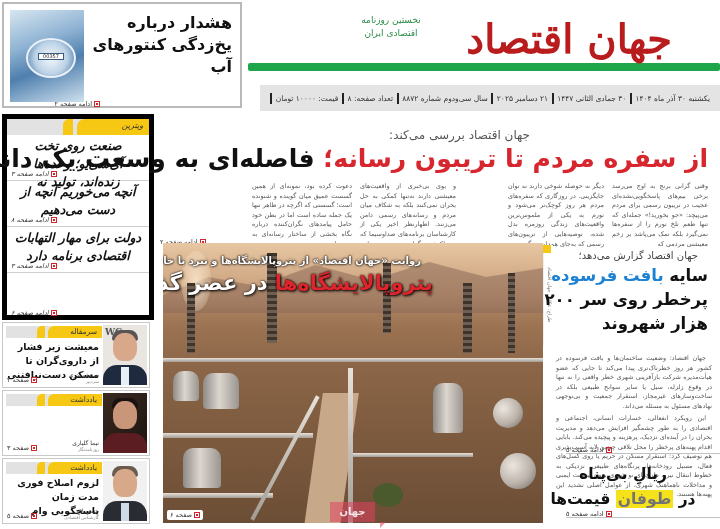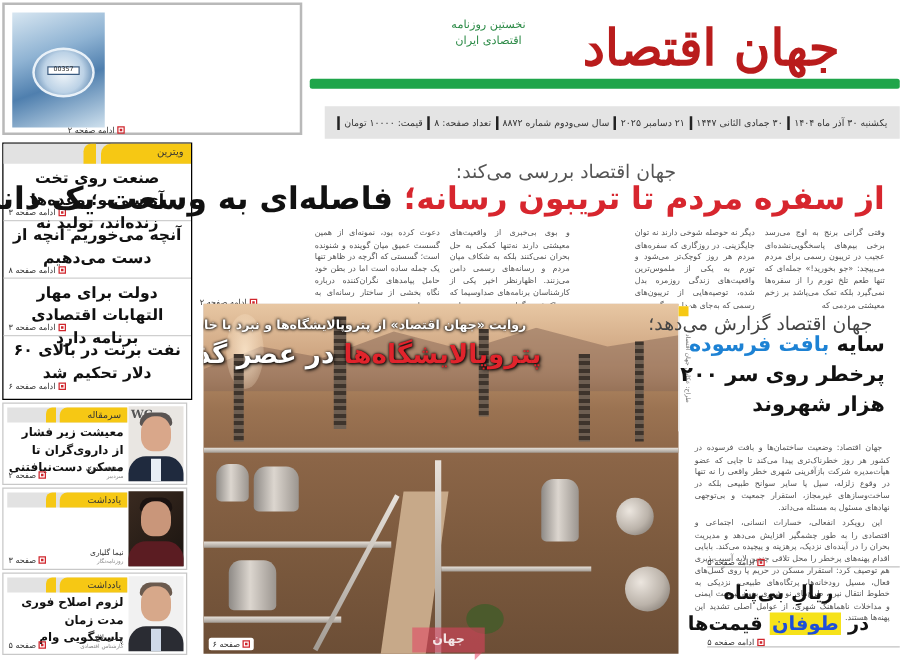--- a/index.html
+++ b/index.html
@@ -20,21 +20,21 @@
   .meter { position: absolute; left: 16px; top: 28px; width: 50px; height: 40px; border-radius: 50%; background: radial-gradient(circle,#f4f8fb 0%,#bcd2e6 55%,#3e6e9e 100%); border: 2px solid #e9f1f8; }
   .meter-face { position: absolute; left: 10px; top: 13px; width: 26px; height: 7px; background: #fff; border: 1px solid #3a5b80; font-size: 5px; line-height: 5px; color: #222; text-align: center; direction: ltr; }
   .teaser-title { position: absolute; right: 8px; top: 8px; width: 148px; font-weight: bold; font-size: 16px; line-height: 22px; color: #111; text-align: right; }
   .teaser-body { position: absolute; right: 8px; top: 56px; width: 148px; font-size: 6.5px; line-height: 9.6px; color: #555; text-align: justify; }
   .more { font-size: 6.5px; color: #333; display: inline-flex; align-items: center; gap: 2px; }
   .more .mk { width: 6px; height: 6px; border: 1px solid #d0262d; display: inline-block; position: relative; }
   .more .mk::after { content: ""; position: absolute; left: 1px; top: 1px; width: 2px; height: 2px; background: #d0262d; }
   .teaser .more { position: absolute; right: 140px; top: 96px; }
 
   
-  .vitrine { position: absolute; left: 2px; top: 114px; width: 152px; height: 206px; border: 1px solid #000000; background: #fff; }
+  .vitrine { position: absolute; left: 2px; top: 114px; width: 152px; height: 206px; border: 5px solid #000000; background: #fff; font-style: italic; }
   .tabhead { position: relative; height: 16px; background: #e2e2e2; }
   .tabhead .y { position: absolute; right: 0; top: 0; height: 16px; width: 72px; background: #f6c814; border-radius: 8px 0 0 0; }
   .tabhead .y2 { position: absolute; right: 76px; top: 0; height: 16px; width: 10px; background: #f6c814; border-radius: 6px 0 0 0; }
   .tabhead .lbl { position: absolute; right: 6px; top: 2px; font-size: 8px; color: #333; }
   .v-item { position: relative; padding: 2px 6px 0 6px; height: 46px; border-bottom: 1px solid #cfcfcf; }
   .v-item .h { font-weight: bold; font-size: 12.5px; line-height: 18px; text-align: center; color: #111; }
   .v-item .more { position: absolute; left: 4px; bottom: 2px; }
 
   
   .op { position: absolute; left: 2px; width: 148px; height: 66px; border: 1px solid #c8c8c8; background: #fff; }
@@ -47,21 +47,21 @@
   .op .author { position: absolute; right: 50px; top: 48px; font-size: 6px; color: #333; }
   .op .role { position: absolute; right: 50px; top: 56px; font-size: 4.5px; color: #888; }
   .op .more { position: absolute; left: 4px; bottom: 3px; }
 
   .face { position: absolute; left: 10px; top: 8px; width: 24px; height: 28px; border-radius: 45% 45% 40% 40%; background: #d9a78a; }
   .hair { position: absolute; left: 9px; top: 5px; width: 26px; height: 11px; border-radius: 12px 12px 4px 4px; }
   .suit { position: absolute; left: 0; bottom: 0; width: 44px; height: 20px; border-radius: 14px 14px 0 0; }
   .shirt { position: absolute; left: 18px; bottom: 0; width: 8px; height: 18px; background: #e8eef5; }
 
   
-  .kicker { position: absolute; right: 179px; top: 128px; font-size: 15px; color: #555; }
+  .kicker { position: absolute; right: 190px; top: 128px; font-size: 12px; color: #555; }
   .headline { position: absolute; right: 12px; top: 142px; font-weight: bold; font-size: 25px; line-height: 34px; color: #111; white-space: nowrap; }
   .headline .red { color: #d7262e; }
 
   .lead { position: absolute; top: 182px; height: 58px; font-size: 6.4px; line-height: 9.6px; color: #555; text-align: justify; }
   .lead-more { position: absolute; left: 160px; top: 238px; }
 
   
   .hero { position: absolute; left: 163px; top: 243px; width: 380px; height: 280px; overflow: hidden;
           background: linear-gradient(180deg,#c9a584 0%,#b58b66 18%,#9b7352 30%,#8b6547 45%,#7c5a3e 70%,#6c4e36 100%); }
   .hero .sky { position: absolute; left: 0; right: 0; top: 0; height: 70px; background: linear-gradient(180deg,#e8c7a3 0%,#c99f7b 70%,rgba(0,0,0,0) 100%); }
@@ -74,34 +74,34 @@
   .hero .road { position: absolute; left: 150px; top: 150px; width: 36px; height: 140px; background: #c7a989; transform: skewX(-8deg); }
   .hero .tree { position: absolute; border-radius: 50%; background: #4b5a2c; }
   .hero-sub { position: absolute; right: 122px; top: 12px; font-weight: bold; font-size: 10px; color: #fff; text-shadow: 0 0 2px #000, 0 0 3px #000; white-space: nowrap; }
   .hero-title { position: absolute; right: 110px; top: 28px; font-weight: bold; font-size: 21px; color: #fff; white-space: nowrap; text-shadow: 0 0 2px #000, 1px 1px 3px #000; letter-spacing: -0.5px; }
   .hero-title .red { color: #e0242c; }
   .hero-more { position: absolute; left: 4px; bottom: 3px; background: #fff; padding: 1px 3px; border-radius: 2px; }
   .hero-credit { position: absolute; left: 543px; top: 245px; width: 10px; height: 100px; background: #fff; font-size: 5px; color: #777; writing-mode: vertical-rl; text-align: center; border-left: 1px solid #eee; }
   .yellow-mark { position: absolute; left: 543px; top: 245px; width: 8px; height: 8px; background: #f6c814; }
 
   
-  .r-kicker { position: absolute; right: 22px; top: 250px; font-size: 15px; color: #444; }
+  .r-kicker { position: absolute; right: 22px; top: 250px; font-size: 10px; color: #444; }
   .r-head { position: absolute; right: 12px; top: 264px; width: 180px; font-weight: bold; font-size: 16.5px; line-height: 24px; text-align: right; color: #111; }
   .r-head .blue { color: #1d82d4; }
   .r-body { position: absolute; right: 8px; top: 326px; width: 156px; font-size: 6.4px; line-height: 9.5px; color: #555; text-align: justify; margin-top: 28px; }
   .r-body p { margin-bottom: 3px; text-indent: 6px; }
   .r-more1 { position: absolute; left: 566px; top: 446px; }
   .hr-r1 { position: absolute; left: 566px; top: 453px; width: 154px; height: 1px; background: #c2c2c2; }
   .rial { position: absolute; right: 22px; top: 462px; width: 150px; font-weight: bold; font-size: 15.5px; line-height: 25px; text-align: center; color: #111; margin-left: 16px; }
-  .rial .hl { background: #f6e21a; color: #1d4ed8; padding: 0 2px; }
+  .rial .hl { background: #f6e21a; color: #737373; padding: 0 2px; }
   .r-more2 { position: absolute; left: 566px; top: 510px; }
   .hr-r2 { position: absolute; left: 566px; top: 517px; width: 154px; height: 1px; background: #c2c2c2; }
 
   
-  .watermark { position: absolute; left: 330px; top: 502px; width: 58px; height: 20px; background: rgba(225,66,96,.55); font-size: 10px; color: rgba(255,255,255,.85); text-align: center; line-height: 20px; font-weight: bold; }
+  .watermark { position: absolute; left: 330px; top: 502px; width: 45px; height: 20px; background: rgba(225,66,96,.55); font-size: 10px; color: rgba(255,255,255,.85); text-align: center; line-height: 20px; font-weight: bold; }
   .watermark::after { content: ""; position: absolute; left: 50px; bottom: -6px; border-left: 6px solid rgba(225,66,96,.55); border-bottom: 6px solid transparent; }
 </style>
 </head>
 <body>
 
 <div class="logo-wrap">
   <div class="logo-bar"></div>
   <div class="logo-text">جهان اقتصاد</div>
   <div class="tagline">
     <div>نخستین روزنامه</div>
@@ -123,20 +123,21 @@
   <span>قیمت: ۱۰۰۰۰ تومان</span>
   <span class="sep"></span>
 </div>
 
 <div class="teaser">
   <div class="teaser-img">
     <div class="meter">
       <div class="meter-face">00357</div>
     </div>
   </div>
+  <div class="teaser-title">هشدار درباره یخ‌زدگی کنتورهای آب</div>
   <span class="more">
     <span class="mk"></span>
     <span>ادامه صفحه ۲</span>
   </span>
 </div>
 
 <div class="vitrine">
   <div class="tabhead">
     <div class="y"></div>
     <div class="y2"></div>
@@ -157,21 +158,20 @@
       </span>
   </div>
   <div class="v-item">
     <div class="h">دولت برای مهار التهابات اقتصادی برنامه دارد</div>
     <span class="more">
         <span class="mk"></span>
         <span>ادامه صفحه ۳</span>
       </span>
   </div>
   <div class="v-item" style="border-bottom:none">
-    <div class="h">نفت برنت در بالای ۶۰ دلار تحکیم شد</div>
     <span class="more">
         <span class="mk"></span>
         <span>ادامه صفحه ۶</span>
       </span>
   </div>
 </div>
 
 <div class="op" style="top:322px">
   <div class="photo" style="background:#e9e6e2">
     <div style="position:absolute;left:2px;top:2px;font-size:9px;font-weight:bold;color:#555;font-family:'DejaVu Serif',serif">WC</div>

